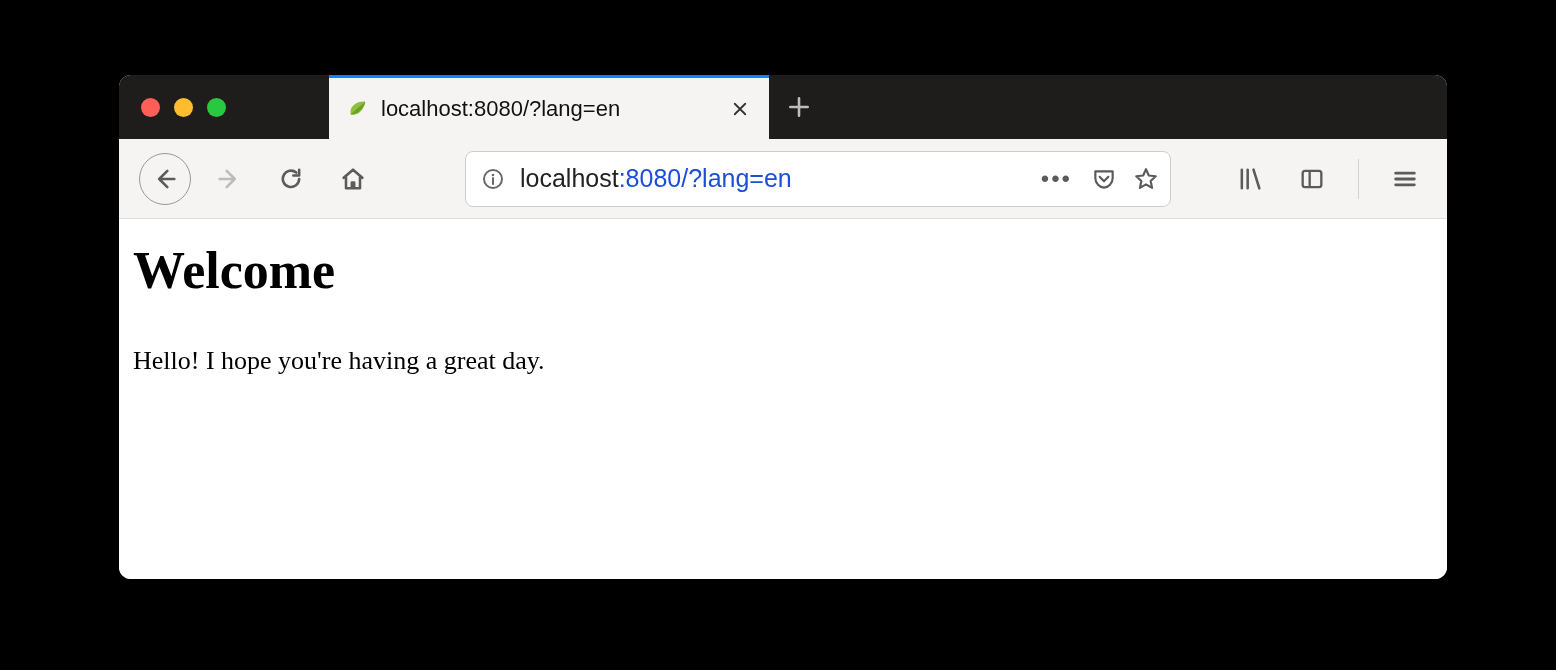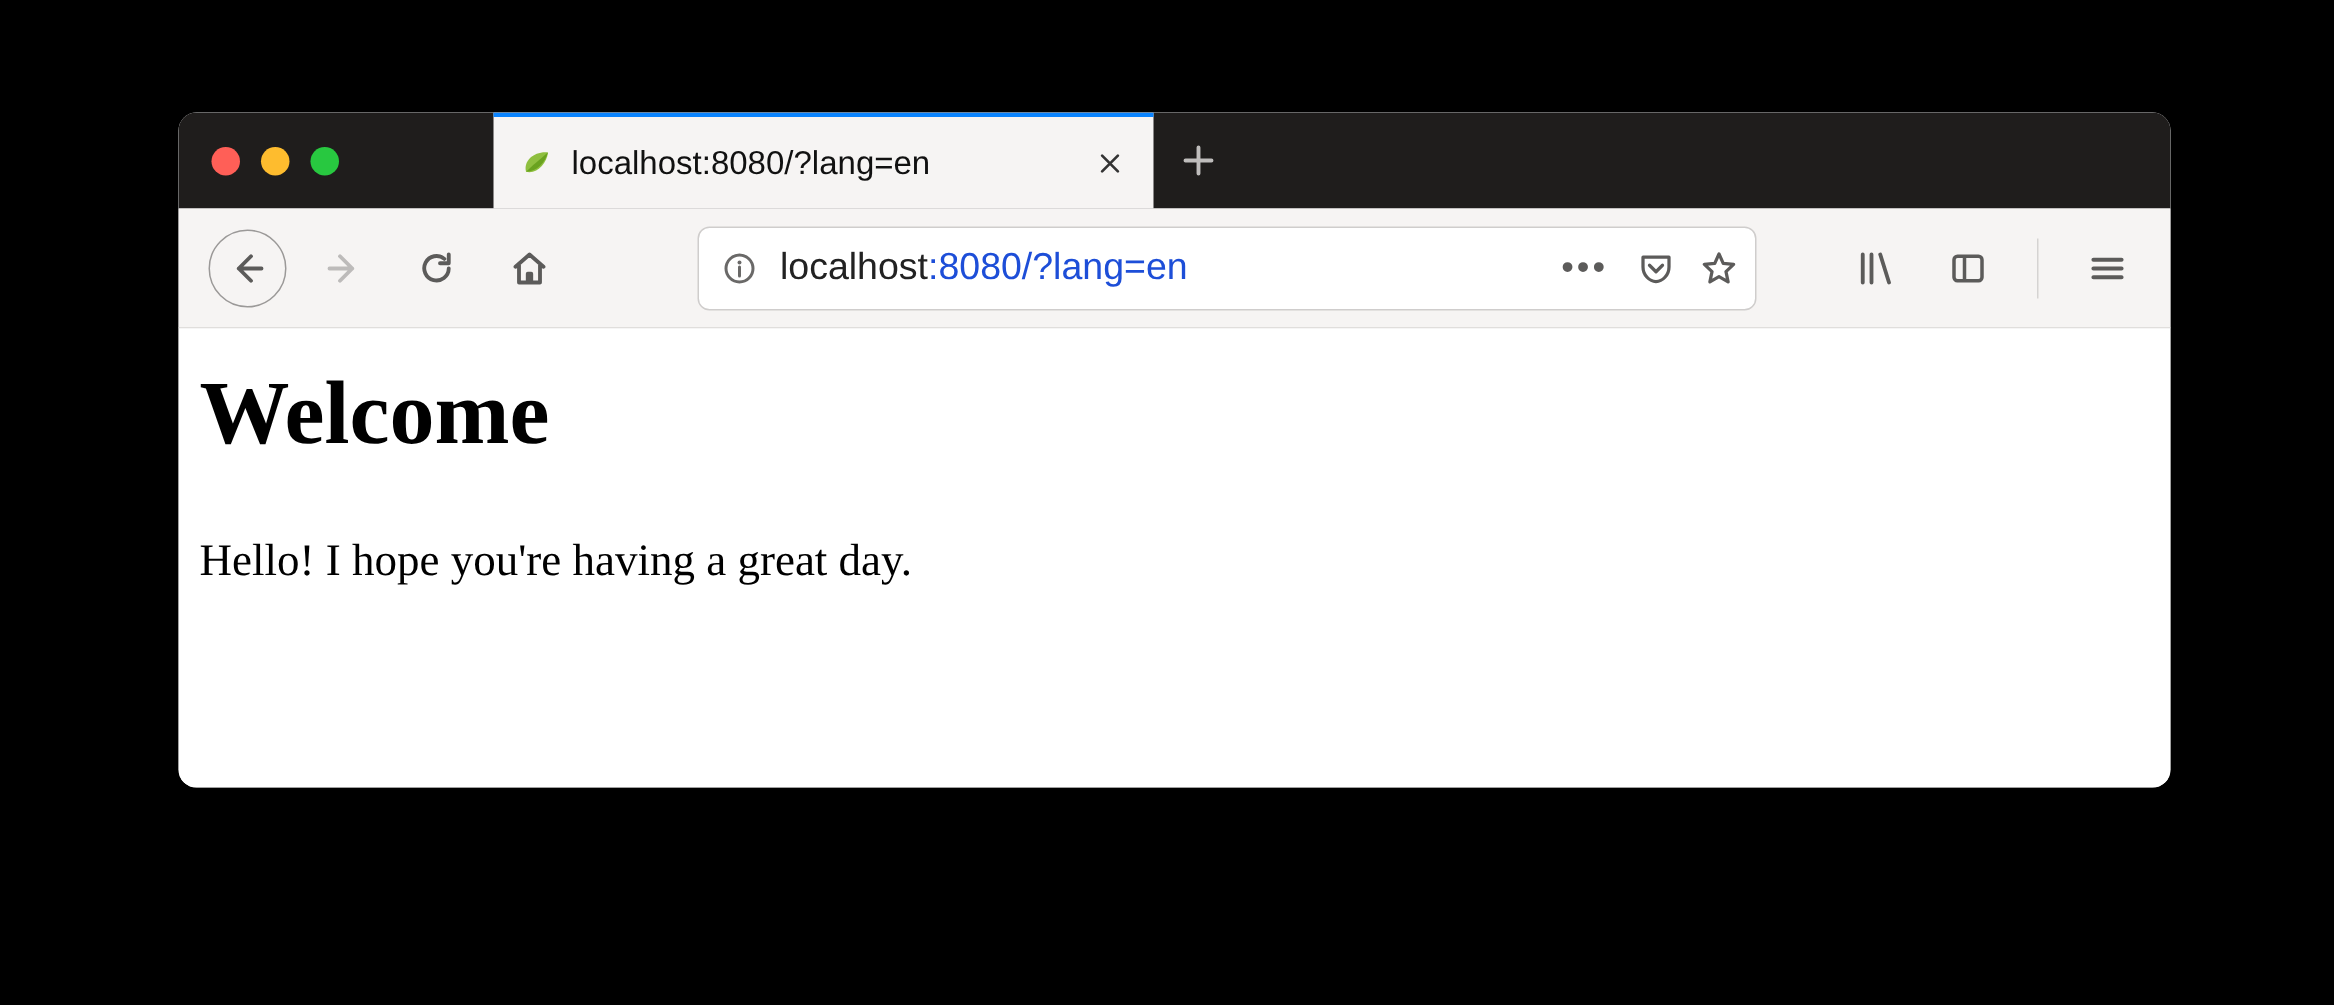--- a/index.html
+++ b/index.html
@@ -8,21 +8,21 @@
       height: 670px;
       background: #000;
       font-family: -apple-system, BlinkMacSystemFont, "Segoe UI", Arial, sans-serif;
       overflow: hidden;
     }
     .browser-window {
       position: absolute;
       left: 119px;
       top: 75px;
       width: 1328px;
-      height: 450px;
+      height: 504px;
       background: #fff;
       border-radius: 12px 12px 12px 12px;
       overflow: hidden;
       box-shadow: 0 10px 40px rgba(0,0,0,0.5);
     }
     .titlebar {
       height: 64px;
       background: #1f1d1c;
       display: flex;
       align-items: stretch;
@@ -146,26 +146,26 @@
     .vline { width:1px; height:40px; background:#d5d3d2; margin:0 6px; }
     .page {
       padding: 22px 14px;
       font-family: "Times New Roman", Times, serif;
       color: #000;
       background:#fff;
       height: calc(100% - 144px);
       overflow: auto;
     }
     .page h1 {
-      font-size: 60px;
+      font-size: 52px;
       font-weight: 700;
       margin-bottom: 44px;
     }
     .page p {
-      font-size: 30px;
+      font-size: 26px;
       line-height: 1.3;
     }
     .leaf-svg path.leaf1 { fill:#8fbf3f; }
     .leaf-svg path.leaf2 { fill:#6aa21f; }
   </style>
 </head>
 <body>
 
 <div class="browser-window">
 

